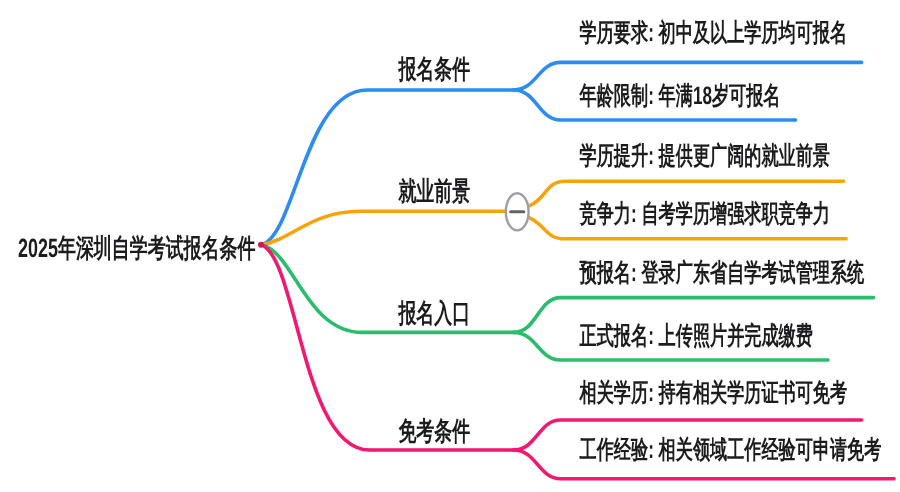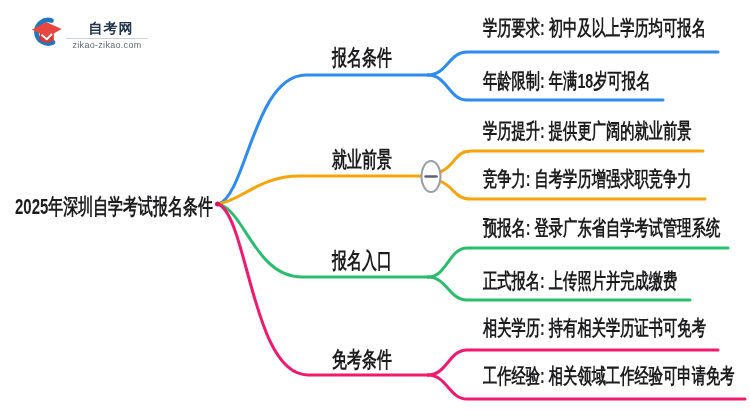--- a/index.html
+++ b/index.html
@@ -53,31 +53,20 @@
     </g>
 
     <circle cx="217.5" cy="204" r="2.5" fill="#d4145a"></circle>
 
     <g>
       <ellipse cx="431" cy="176.5" rx="9.5" ry="15.5" fill="#ffffff" stroke-width="2" stroke="#9aa0a6"></ellipse>
       <line x1="425.5" y1="176.5" x2="436.5" y2="176.5" stroke-width="2.5" stroke-linecap="round" stroke="#5f6368"></line>
     </g>
   </svg>
 
-  <div class="logo">
-    <svg class="mark" viewBox="0 0 46 48">
-      <path d="M30 8 A 15 15 0 1 0 32 36" fill="none" stroke="#2176bd" stroke-width="6" stroke-linecap="round"></path>
-      <path d="M15 24 L15 33 Q24 40 33 33 L33 24 Z" fill="#d63a31"></path>
-      <path d="M23 10 L43 19 L25 29 L5 20 Z" fill="#e8473f"></path>
-      <path d="M18 27 L24 32 L30 26" fill="none" stroke="#ffffff" stroke-width="2.5" stroke-linecap="round" stroke-linejoin="round"></path>
-    </svg>
-    <div class="site-name">自考网</div>
-    <div class="divider"></div>
-    <div class="site-url">zikao-zikao.com</div>
-  </div>
 
   <div class="txt root-title">2025年深圳自学考试报名条件</div>
 
   <div class="txt branch-label" style="top:43px;">报名条件</div>
   <div class="txt branch-label" style="top:145px;">就业前景</div>
   <div class="txt branch-label" style="top:246px;">报名入口</div>
   <div class="txt branch-label" style="top:345px;">免考条件</div>
 
   <div class="txt child-text" style="top:15px;">学历要求: 初中及以上学历均可报名</div>
   <div class="txt child-text" style="top:68px;">年龄限制: 年满18岁可报名</div>

